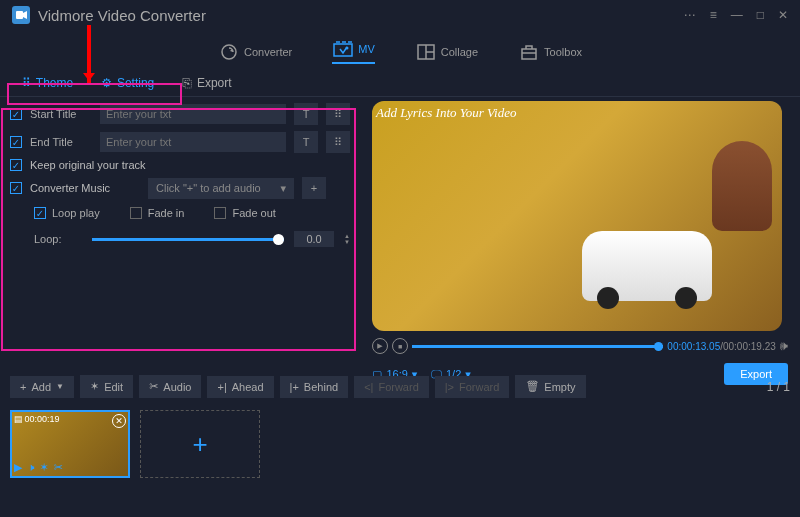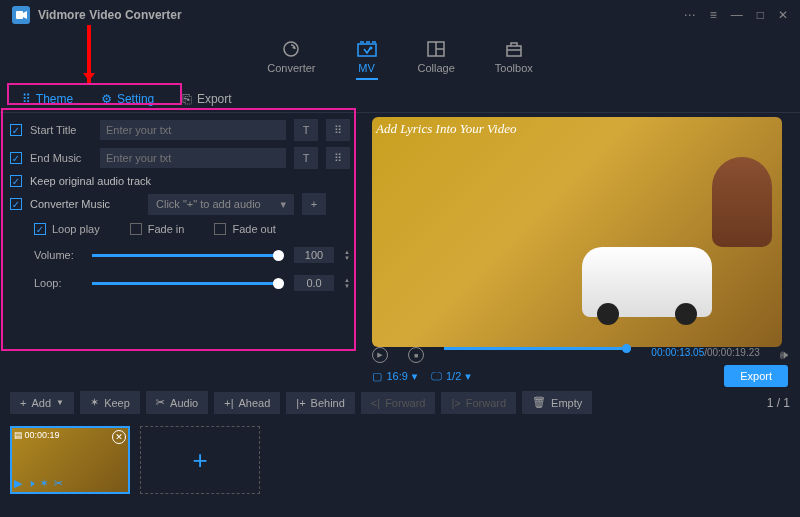--- a/index.html
+++ b/index.html
@@ -1,23 +1,23 @@
 <!DOCTYPE html>
 <html><head>
 <meta charset="utf-8">
 <style>
 * { margin:0; padding:0; box-sizing:border-box; font-family:Arial, sans-serif; }
 body { background:#1a1f2e; color:#bbb; font-size:11px; width:800px; height:517px; overflow:hidden; position:relative; }
 .titlebar { height:30px; display:flex; align-items:center; padding:0 12px; background:#1a1f2e; }
 .logo { width:18px; height:18px; background:#3a8fd6; border-radius:3px; margin-right:8px; display:flex; align-items:center; justify-content:center; font-size:10px; }
-.title { font-size:12px; color:#aaa;font-weight:bold; }
+.title { font-size:15px; color:#aaa; }
 .winctrl { margin-left:auto; display:flex; gap:14px; color:#888; font-size:12px; }
 .winctrl span { cursor:pointer; }
 .topnav { display:flex; justify-content:center; gap:40px; padding:10px 0 6px; }
-.topnav-item { display:flex; flex-direction:column; align-items:center; gap:4px; color:#999; cursor:pointer; }
+.topnav-item { display:flex; flex-direction:row; align-items:center; gap:4px; color:#999; cursor:pointer; }
 .topnav-item.active { color:#2b9dff; border-bottom:2px solid #2b9dff; padding-bottom:4px; }
 .topnav-item .nicon { width:22px; height:18px; display:flex; align-items:center; justify-content:center; }
 .maintabs { display:flex; padding:0 8px; border-bottom:1px solid #2a3142; }
 .maintab { display:flex; align-items:center; gap:5px; padding:6px 14px; color:#2b9dff; cursor:pointer; font-size:12px; }
 .maintab.third { color:#aaa; }
 .highlight-box { position:absolute; border:2px solid #e91e9c; pointer-events:none; z-index:30; }
 .hl1 { left:7px; top:83px; width:175px; height:22px; }
 .hl2 { left:1px; top:108px; width:355px; height:243px; }
 .arrow { position:absolute; left:87px; top:25px; width:4px; height:58px; background:red; z-index:31; }
 .arrow::after { content:""; position:absolute; bottom:-4px; left:-4px; border:6px solid transparent; border-top:8px solid red; }
@@ -33,27 +33,27 @@
 .subrow { padding-left:24px; display:flex; gap:30px; margin:8px 0; }
 .subitem { display:flex; align-items:center; gap:6px; color:#aaa; }
 .slider-row { padding-left:24px; display:flex; align-items:center; gap:10px; margin:12px 0; }
 .slider-lbl { width:48px; color:#aaa; }
 .slider { flex:1; height:3px; background:#2b9dff; position:relative; }
 .slider::after { content:""; position:absolute; right:0; top:-4px; width:11px; height:11px; background:#fff; border-radius:50%; }
 .valbox { width:40px; background:#2a3142; text-align:center; padding:2px; color:#aaa; font-size:11px; }
 .spin { display:flex; flex-direction:column; font-size:6px; color:#888; }
 .dd { background:#2a3142; padding:4px 8px; color:#888; font-size:11px; display:flex; align-items:center; justify-content:space-between; width:146px; }
 .right { flex:1; padding:4px 12px; }
-.preview { width:410px; height:230px; background:linear-gradient(135deg,#c9a020 0%,#d4a838 40%,#8a6020 100%); position:relative; border-radius:6px; overflow:hidden; }
+.preview { width:410px; height:230px; background:linear-gradient(135deg,#c9a020 0%,#d4a838 40%,#8a6020 100%); position:relative; border-radius:12px; overflow:hidden; }
 .prev-text { position:absolute; top:4px; left:4px; color:#fff; font-size:13px; font-family:serif; font-style:italic; }
 .car { position:absolute; right:70px; bottom:30px; width:130px; height:70px; background:linear-gradient(#fff,#ddd); border-radius:20px 20px 8px 8px; }
 .car::before { content:""; position:absolute; bottom:-8px; left:15px; width:22px; height:22px; background:#222; border-radius:50%; }
 .car::after { content:""; position:absolute; bottom:-8px; right:15px; width:22px; height:22px; background:#222; border-radius:50%; }
 .hand { position:absolute; right:10px; top:40px; width:60px; height:90px; background:linear-gradient(#8a5030,#6a3820); border-radius:30px 30px 10px 10px; }
-.playbar { display:flex; align-items:flex-start; gap:20px; padding:0 0; color:#888; }
+.playbar { display:flex; align-items:center; gap:4px; padding:7px 0; color:#888; }
 .pbtn { width:16px; height:16px; border:1px solid #888; border-radius:50%; display:flex; align-items:center; justify-content:center; font-size:7px; }
 .prog { flex:1; height:3px; background:#2b9dff; position:relative; }
 .prog::after { content:""; position:absolute; right:0; top:-3px; width:9px; height:9px; background:#2b9dff; border-radius:50%; }
 .time { font-size:10px; }
 .time .cur { color:#2b9dff; }
 .aspectbar { display:flex; align-items:center; gap:14px; padding:2px 0; }
 .asitem { display:flex; align-items:center; gap:4px; color:#2b9dff; cursor:pointer; font-size:11px; }
 .export-btn { margin-left:auto; background:#2b9dff; color:#fff; padding:5px 16px; border-radius:3px; cursor:pointer; font-size:11px; }
 .toolbar { display:flex; gap:6px; padding:8px 10px; align-items:center; }
 .tbtn { background:#2a3142; padding:5px 10px; display:flex; align-items:center; gap:5px; color:#aaa; font-size:11px; cursor:pointer; }
@@ -155,28 +155,28 @@
   <div class="left">
     <div class="row">
       <span class="cb">✓</span>
       <span class="lbl">Start Title</span>
       <input class="inp" placeholder="Enter your txt" style="">
       <span class="iconbtn">T</span>
       <span class="iconbtn">⠿</span>
     </div>
     <div class="row">
       <span class="cb">✓</span>
-      <span class="lbl">End Music</span>
+      <span class="lbl">End Title</span>
       <input class="inp" placeholder="Enter your txt" style="">
       <span class="iconbtn">T</span>
       <span class="iconbtn">⠿</span>
     </div>
     <div class="row">
       <span class="cb">✓</span>
-      <span>Keep original audio track</span>
+      <span>Keep original your track</span>
     </div>
     <div class="row">
       <span class="cb">✓</span>
       <span style="width:110px">Converter Music</span>
       <div class="dd">
           <span>Click "+" to add audio</span>
           <span>▾</span>
         </div>
       <span class="iconbtn">+</span>
     </div>
@@ -185,29 +185,20 @@
           <span class="cb">✓</span>
           <span>Loop play</span>
         </div>
       <div class="subitem">
           <span class="cb empty"></span>
           <span>Fade in</span>
         </div>
       <div class="subitem">
           <span class="cb empty"></span>
           <span>Fade out</span>
-        </div>
-    </div>
-    <div class="slider-row">
-      <span class="slider-lbl">Volume:</span>
-      <div class="slider"></div>
-      <div class="valbox">100</div>
-      <div class="spin">
-          <span>▲</span>
-          <span>▼</span>
         </div>
     </div>
     <div class="slider-row">
       <span class="slider-lbl">Loop:</span>
       <div class="slider"></div>
       <div class="valbox">0.0</div>
       <div class="spin">
           <span>▲</span>
           <span>▼</span>
         </div>
@@ -244,21 +235,21 @@
 </div>
 
 <div class="toolbar">
   <div class="tbtn">
       <span>+</span>
       <span>Add</span>
       <span style="font-size:8px">▼</span>
     </div>
   <div class="tbtn">
       <span>✶</span>
-      <span>Keep</span>
+      <span>Edit</span>
     </div>
   <div class="tbtn">
       <span>✂</span>
       <span>Audio</span>
     </div>
   <div class="tbtn">
       <span>+|</span>
       <span>Ahead</span>
     </div>
   <div class="tbtn">

